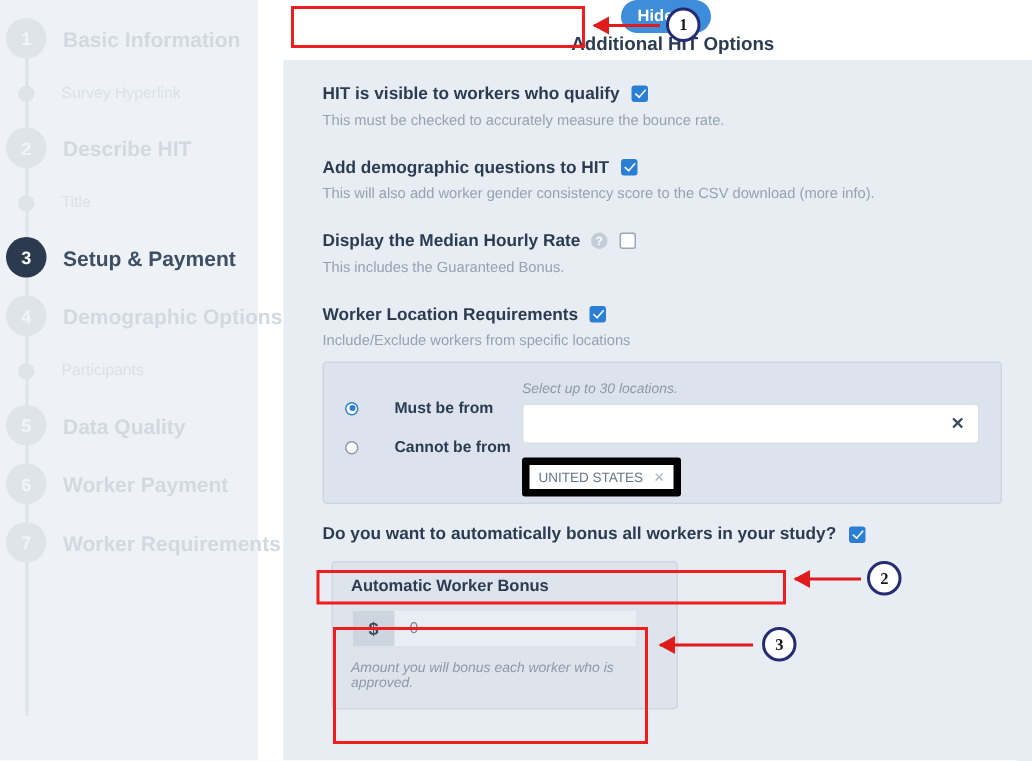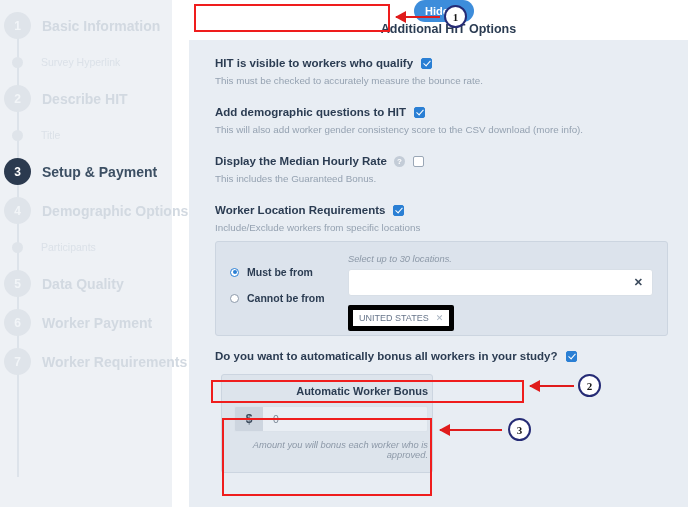--- a/index.html
+++ b/index.html
@@ -146,21 +146,21 @@
   .panel-body {
     background: #e8edf3;
     margin: 0;
     height: 467px;
     padding: 17px 20px 0 26px;
     position: relative;
   }
 
   .opt-row {
     display: flex;
-    align-items: flex-end;
+    align-items: flex-start;
     margin-top: 0;
   }
   .opt-title {
     font-size: 11.5px;
     font-weight: bold;
     color: #2b3c52;
   }
   .opt-desc {
     font-size: 9.8px;
     color: #95a2b1;
@@ -222,20 +222,21 @@
   .loc-left {
     width: 118px;
     flex: 0 0 118px;
     padding-top: 12px;
   }
   .radio-row {
     display: flex;
     align-items: center;
     margin-bottom: 14px;
     cursor: pointer;
+    gap: 16px;
   }
   .radio {
     width: 9px; height: 9px;
     border-radius: 50%;
     border: 1px solid #8d9aab;
     background: #ffffff;
     flex: 0 0 9px;
     position: relative;
   }
   .radio.on {
@@ -300,23 +301,22 @@
     margin-top: 14px;
   }
   .bonus-q .opt-title { font-size: 11.5px; text-align: right; }
 
   .bonus-card {
     background: #dde4ec;
     border: 1px solid #ccd5e0;
     border-radius: 3px;
     margin-top: 12px;
     margin-left: 6px;
-    width: 212px;
-    padding: 10px 4px 12px 12px;
-    text-align: right;
+    width: 231px;
+    padding: 10px 26px 12px 12px;
   }
   .bonus-card-title {
     font-size: 11px;
     font-weight: bold;
     color: #2b3c52;
     margin-bottom: 9px;
   }
   .bonus-input-wrap {
     display: flex;
     height: 26px;

